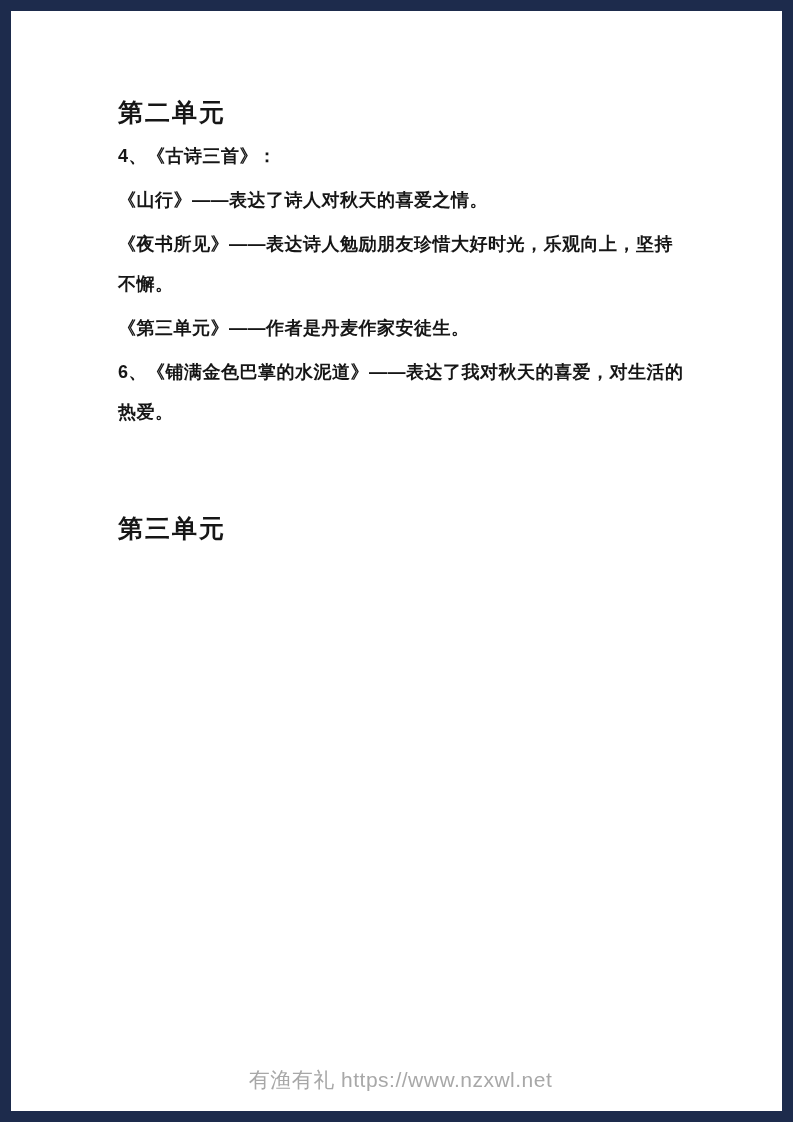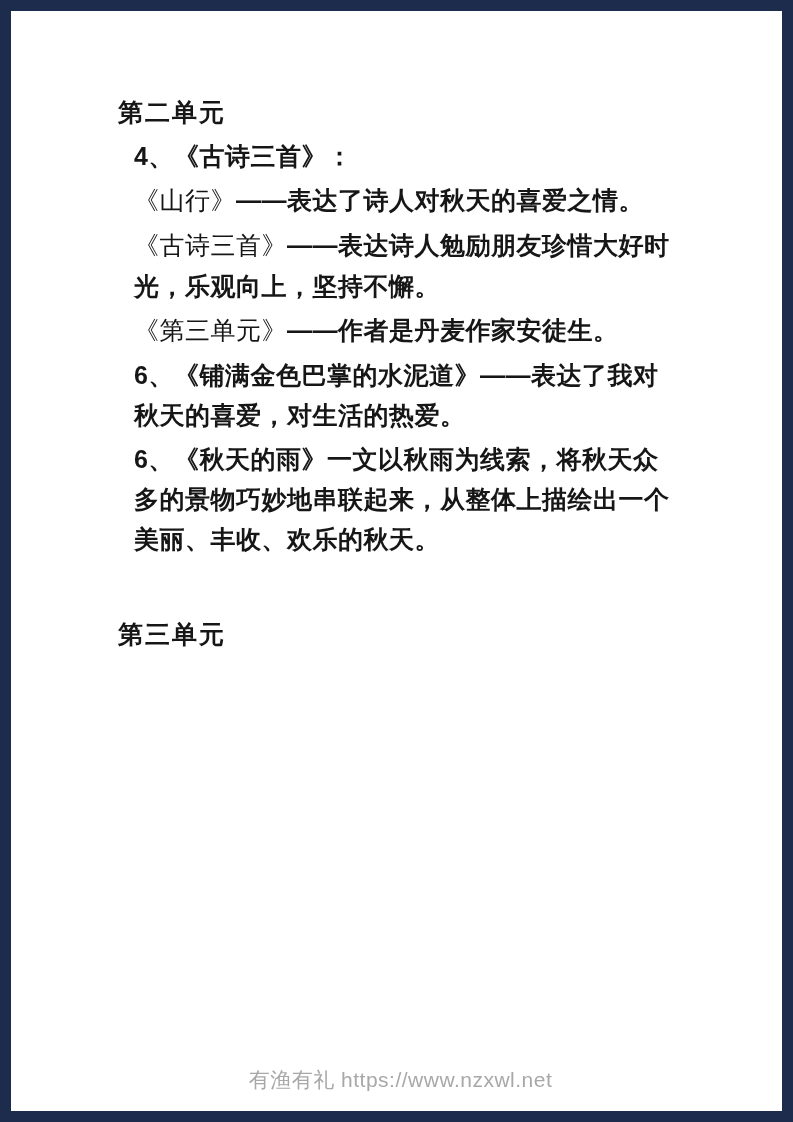--- a/index.html
+++ b/index.html
@@ -26,33 +26,33 @@
     width:572px;
     color:var(--ink);
   }
   .section-heading{
     font-size:25px;
     line-height:40px;
     font-weight:600;
     margin:0;
     letter-spacing:2px;
   }
-  .section-heading.gap-above{margin-top:55px;}
+  .section-heading.gap-above{margin-top:76px;}
   .para{
-    margin:4px 16px;
-    font-size:25px;
+    margin:4px 0;
+    font-size:18px;
     line-height:40px;
     letter-spacing:0.5px;
   }
   .run.hei{
     font-weight:600;
     font-family:"Liberation Sans","DejaVu Sans",sans-serif;
   }
   .run.kai{
-    font-weight:400;
+    font-weight:700;
     font-family:"Liberation Serif","DejaVu Serif",serif;
   }
   .footer{
     position:absolute;
     left:8px;right:0;bottom:18px;
     text-align:center;
     font-size:21px;
     line-height:26px;
     color:var(--footer-color);
     font-weight:400;
@@ -63,24 +63,23 @@
 <body>
 
 <div class="page">
   <div class="content">
 
     <h2 class="section-heading">第二单元</h2>
 
     <div>
         <p class="para"><span class="run hei">4、《古诗三首》：</span></p>
         <p class="para"><span class="run kai">《山行》</span><span class="run hei">——表达了诗人对秋天的喜爱之情。</span></p>
-        <p class="para"><span class="run kai">《古诗三首》</span><span class="run hei">——表达诗人勉励朋友珍惜大好时光，乐观向上，坚持不懈。</span></p>
+        <p class="para"><span class="run kai">《夜书所见》</span><span class="run hei">——表达诗人勉励朋友珍惜大好时光，乐观向上，坚持不懈。</span></p>
         <p class="para"><span class="run kai">《第三单元》</span><span class="run hei">——作者是丹麦作家安徒生。</span></p>
         <p class="para"><span class="run hei">6、《铺满金色巴掌的水泥道》——表达了我对秋天的喜爱，对生活的热爱。</span></p>
-        <p class="para"><span class="run hei">6、《秋天的雨》一文以秋雨为线索，将秋天众多的景物巧妙地串联起来，从整体上描绘出一个美丽、丰收、欢乐的秋天。</span></p>
       </div>
 
     <h2 class="section-heading gap-above">第三单元</h2>
 
 
   </div>
 
   <div class="footer">有渔有礼 https://www.nzxwl.net</div>
 </div>
 

